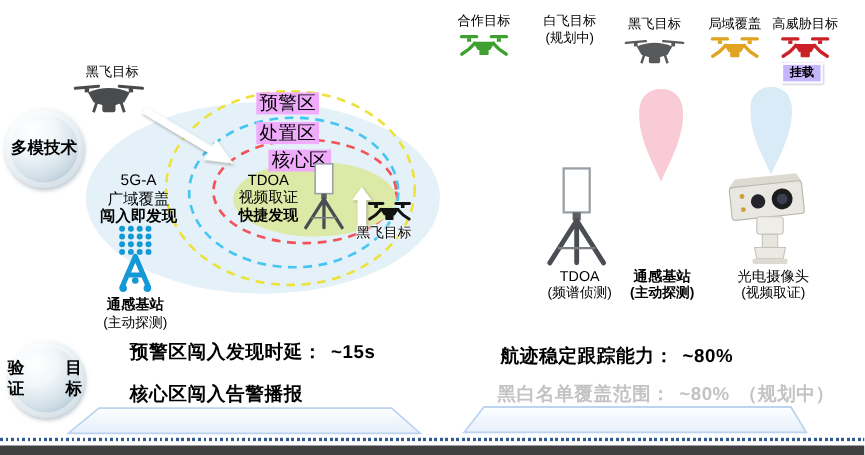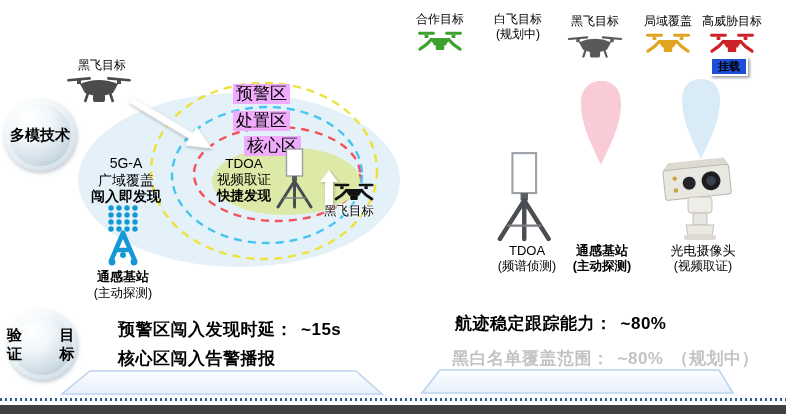--- a/index.html
+++ b/index.html
@@ -7,21 +7,21 @@
          font-family:"Liberation Sans","DejaVu Sans",sans-serif;color:#000;}
   .abs{position:absolute;}
   .ctr{text-align:center;}
   .lbl{font-size:12px;line-height:1.25;}
   .lbl13{font-size:13px;line-height:1.3;}
   .bold{font-weight:bold;}
 
   
   .legend-item{position:absolute;text-align:center;}
   .legend-item .drone{display:block;margin:3px auto 0;}
-  .payload-badge{position:absolute;background:#1d4ed8;border:2px solid #fff;color:#000;
+  .payload-badge{position:absolute;background:#c4b5fd;border:2px solid #fff;color:#000;
       font-size:11px;font-weight:bold;padding:0 6px;line-height:15px;
       box-shadow:1.5px 1.5px 2.5px rgba(0,0,0,.35);}
 
   
   .sphere{position:absolute;border-radius:50%;display:flex;flex-direction:row;
       align-items:center;justify-content:center;font-weight:bold;font-size:15px;line-height:1.25;
       background:radial-gradient(circle at 35% 28%, #ffffff 0%, #f2f7fa 30%, #cfdde6 62%, #a9bfcc 85%, #97aebc 100%);
       box-shadow:inset 0 0 0 5px rgba(255,255,255,.45), 1px 2px 4px rgba(120,140,155,.5);}
   .sphere span{position:relative;z-index:2;}
 
@@ -251,21 +251,21 @@
   <svg class="abs" style="left:420px;top:369px;" width="316" height="28">
     <defs>
         <linearGradient id="plat2" x1="0" y1="0" x2="0" y2="1">
       <stop offset="0" stop-color="#fdfeff"></stop>
           <stop offset="1" stop-color="#e6effb"></stop>
         </linearGradient>
       </defs>
     <polygon points="20,1 299,1 313,24 2,24" fill="url(#plat2)" stroke="#bcd4f0" stroke-width="1.6"></polygon>
   </svg>
 
-  <div class="metric" style="left:118px;top:318px;">
+  <div class="metric" style="left:118px;top:308px;">
     <span>预警区闯入发现时延：</span><span class="val">~15s</span>
   </div>
   <div class="metric" style="left:118px;top:347px;">
     <span>核心区闯入告警播报</span>
   </div>
   <div class="metric" style="left:455px;top:312px;">
     <span>航迹稳定跟踪能力：</span><span class="val">~80%</span>
   </div>
   <div class="metric muted" style="left:452px;top:347px;">
     <span>黑白名单覆盖范围：</span><span class="val">~80%</span><span class="val">（规划中）</span>

